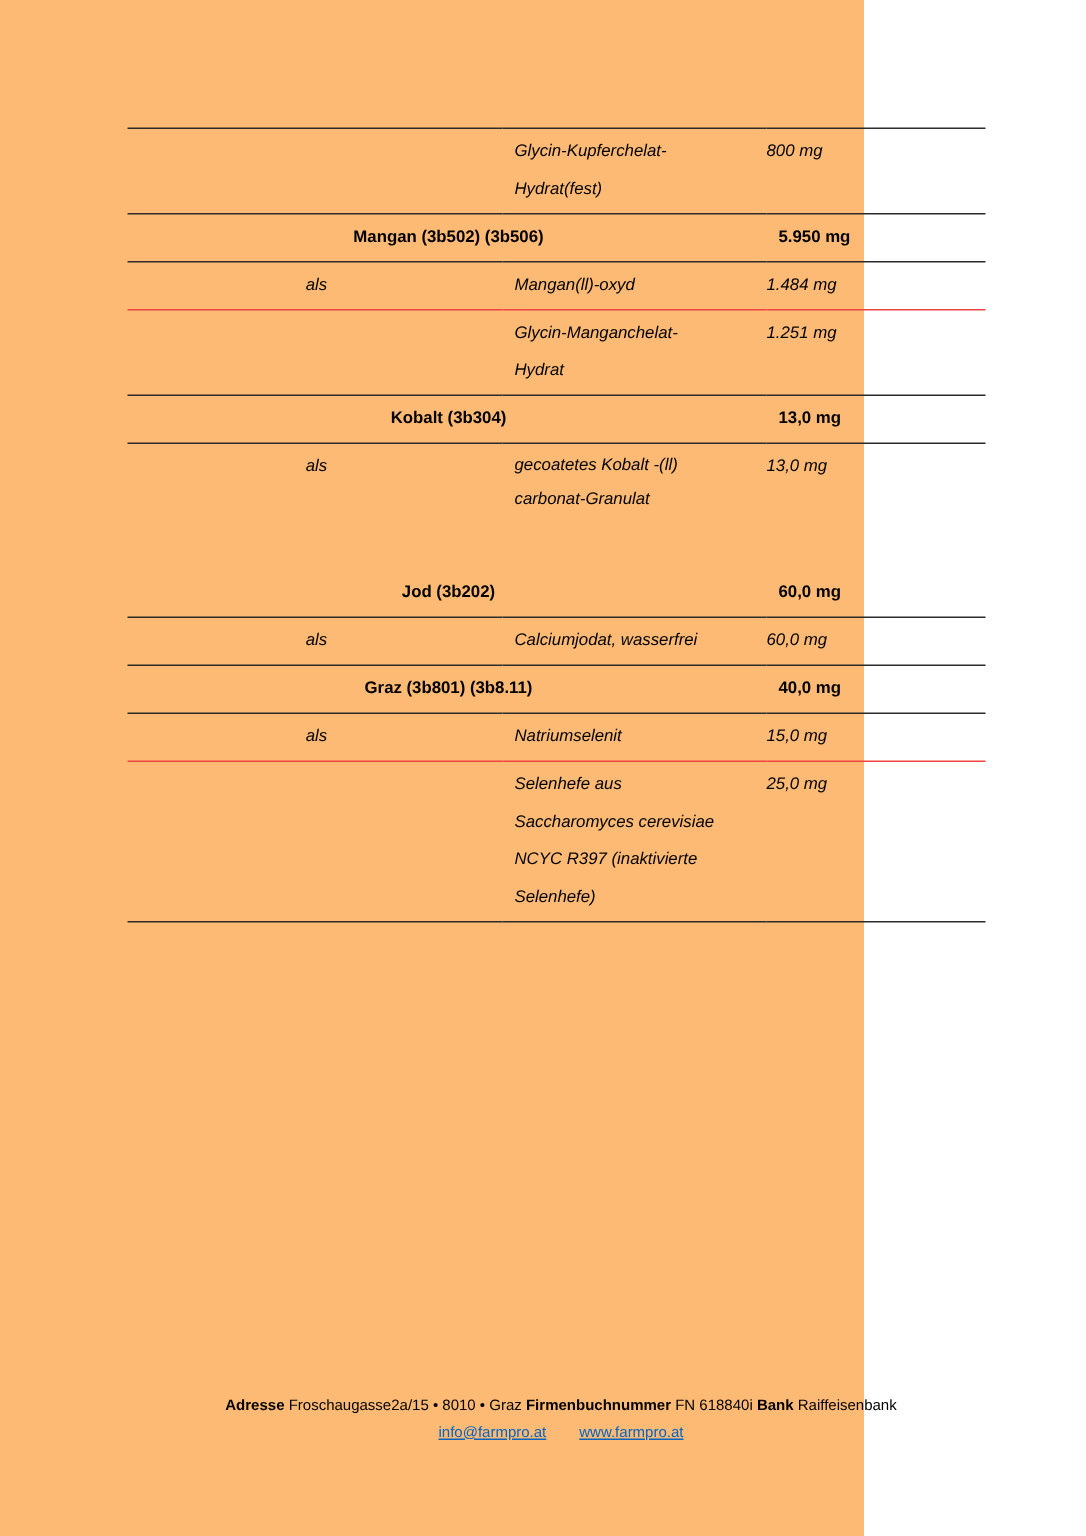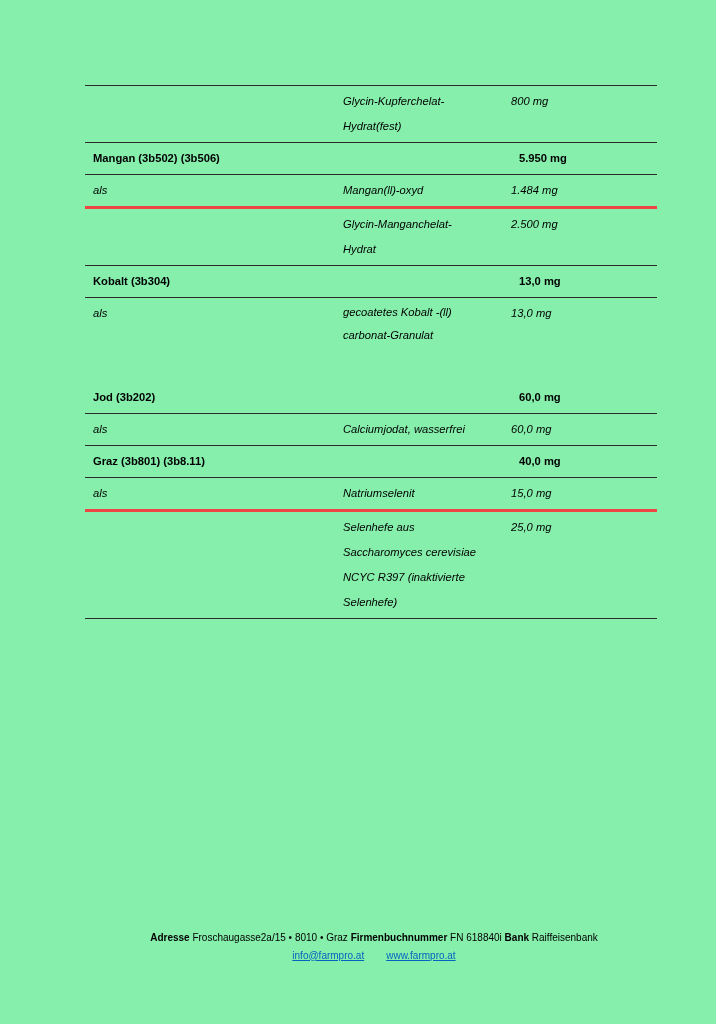--- a/index.html
+++ b/index.html
@@ -13,57 +13,57 @@
     height: 1024px;
     position: relative;
     font-family: "Liberation Sans", sans-serif;
     color: #000000;
     overflow: hidden;
   }
 
   .page {
     position: absolute;
     left: 0; top: 0;
-    width: 716px;
+    width: 576px;
     height: 1024px;
-    background: #86efac;
+    background: #fdba74;
   }
 
   
   .spec-table {
     position: absolute;
     left: 85px;
     top: 85px;
     width: 572px;
     border-collapse: collapse;
     table-layout: fixed;
   }
   .spec-table td {
     padding: 0;
     vertical-align: top;
     font-size: 11.2px;
     line-height: 25px;
   }
-  .col-a { width: 250px; }
+  .col-a { width: 250px; text-align: center; }
   .col-b { width: 176px; }
   .col-c { width: 146px; }
 
   
   .cell {
     padding: 3px 6px 3px 8px;
     white-space: pre-line;
   }
   .cell.sub { font-style: italic; }
   .cell.hdr { font-weight: bold; font-style: normal; }
   .cell.amount { font-style: italic; padding-left: 0; }
   .cell.total { font-weight: bold; text-align: left; padding-right: 2px; }
 
   
   tr.rule-thick > td { border-top: 1.6px solid #2b2b2b; }
-  tr.rule-thin  > td { border-top: 3px solid #ef4444; }
+  tr.rule-thin  > td { border-top: 1px solid #ef4444; }
   tr.rule-none  > td { border-top: none; }
   tr.bottom-thick > td { border-bottom: 1.6px solid #2b2b2b; }
 
   .tall .cell { min-height: 78px; }
 
   
   .composition {
     position: absolute;
     left: 83px;
     top: 570px;
@@ -139,21 +139,21 @@
 
       <tr class="rule-thin">
         <td class="col-a">
           <div class="cell sub"></div>
         </td>
         <td class="col-b">
           <div class="cell sub">Glycin-Manganchelat-
 Hydrat</div>
         </td>
         <td class="col-c">
-          <div class="cell amount">2.500 mg</div>
+          <div class="cell amount">1.251 mg</div>
         </td>
       </tr>
 
       <tr class="rule-thick">
         <td class="col-a" colspan="2">
           <div class="cell hdr">Kobalt (3b304)</div>
         </td>
         <td class="col-c">
           <div class="cell total">13,0 mg</div>
         </td>

